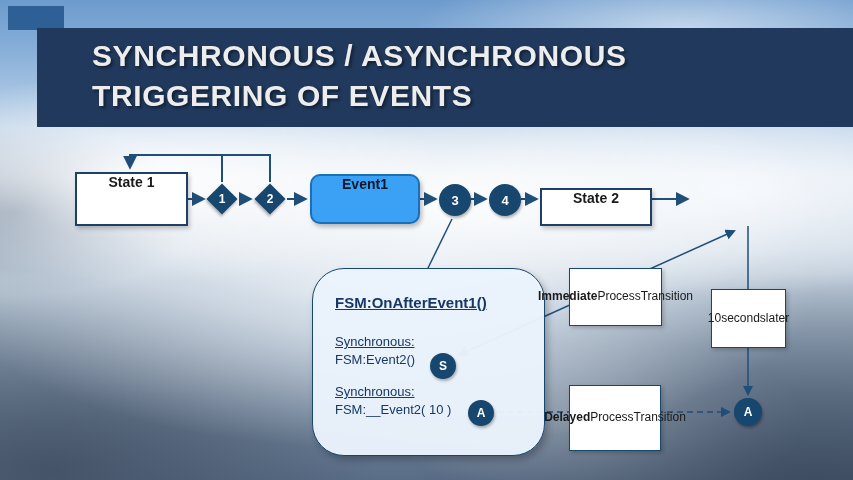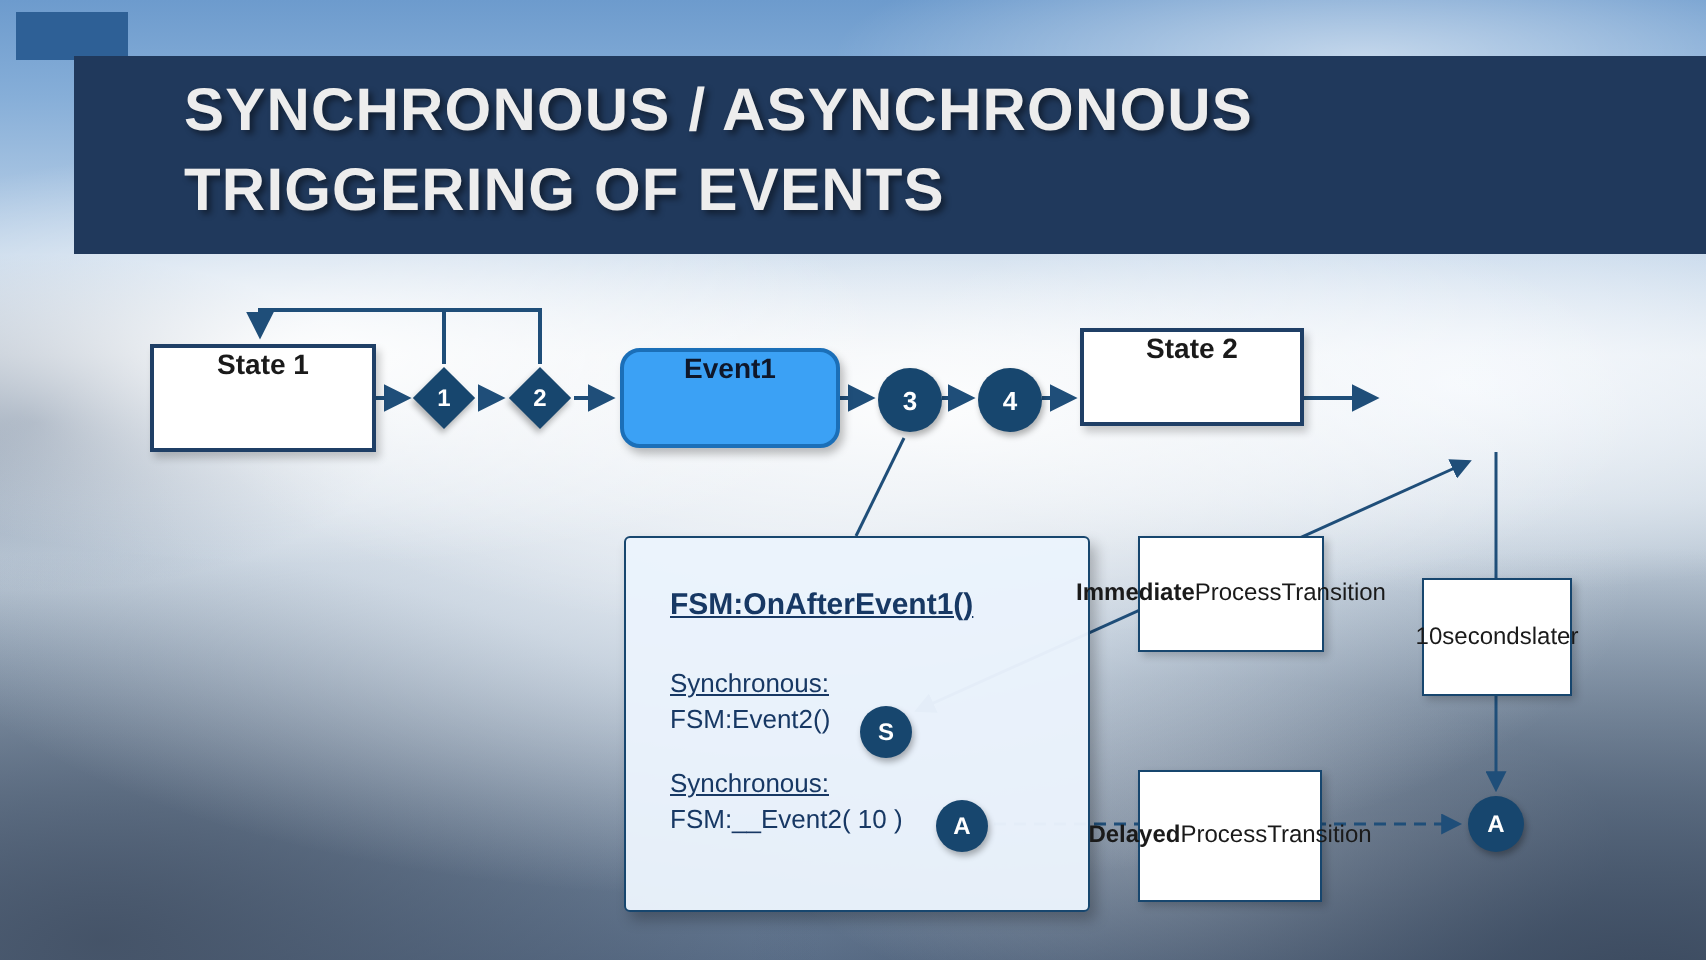--- a/index.html
+++ b/index.html
@@ -43,21 +43,21 @@
          box-shadow:1px 2px 3px rgba(0,0,0,.3)}
   .diamond span{position:relative;color:#fff;font-size:12px;font-weight:bold}
   .circle{position:absolute;border-radius:50%;background:#17466e;color:#fff;display:flex;
           align-items:center;justify-content:center;font-weight:bold;
           box-shadow:1px 2px 3px rgba(0,0,0,.3)}
   .num{width:32px;height:32px;font-size:13px}
   .badge{width:26px;height:26px;font-size:12px}
 
   
   .callout{position:absolute;left:312px;top:268px;width:233px;height:188px;
-           background:rgba(234,243,252,.97);border:1.5px solid #17466e;border-radius:3px;
+           background:rgba(234,243,252,.97);border:1.5px solid #17466e;border-radius:32px;
            padding:25px 16px 0 22px;color:#173864;box-shadow:3px 4px 7px rgba(0,0,0,.25)}
   .c-head{font-size:15px;font-weight:bold;text-decoration:underline;margin-bottom:23px}
   .c-label{font-size:13px;text-decoration:underline;margin-bottom:3px}
   .c-code{font-size:13px;font-weight:normal;margin-bottom:17px}
 
   
   .label-box{position:absolute;background:#fff;border:1.5px solid #17466e;display:flex;
              align-items:center;justify-content:center;
              font-size:12px;line-height:1.3;color:#1a1a1a;text-align:center;
              box-shadow:2px 2px 4px rgba(0,0,0,.2)}
@@ -119,21 +119,21 @@
     <span>Event1</span>
   </div>
 
   <div class="circle num" style="left:439px;top:184px">
     <span>3</span>
   </div>
   <div class="circle num" style="left:489px;top:184px">
     <span>4</span>
   </div>
 
-  <div class="box state" style="left:540px;top:164px;width:112px;height:49px">
+  <div class="box state" style="left:540px;top:188px;width:112px;height:38px">
     <span>State 2</span>
   </div>
 
 
   <div class="callout">
     <div class="c-head">FSM:OnAfterEvent1()</div>
     <div class="c-label">Synchronous:</div>
     <div class="c-code">FSM:Event2()</div>
     <div class="c-label">Synchronous:</div>
     <div class="c-code">FSM:__Event2( 10 )</div>

